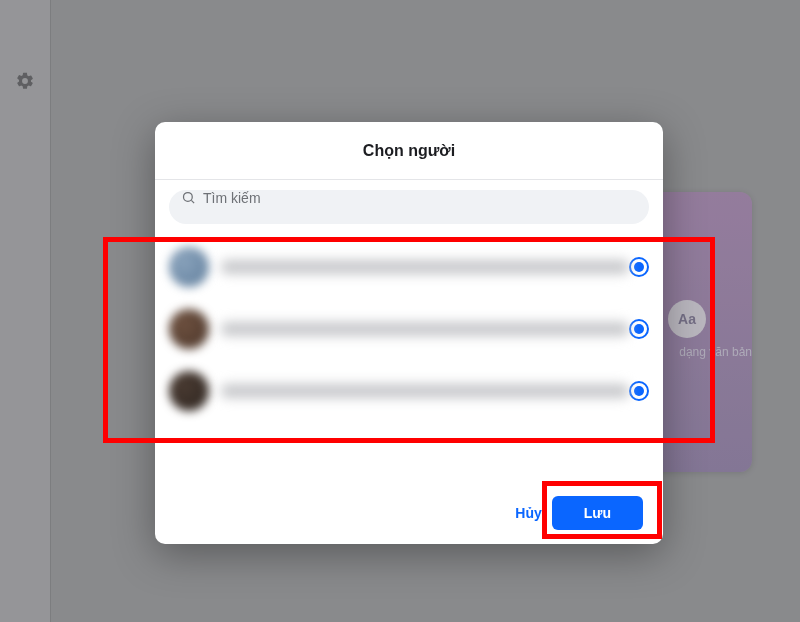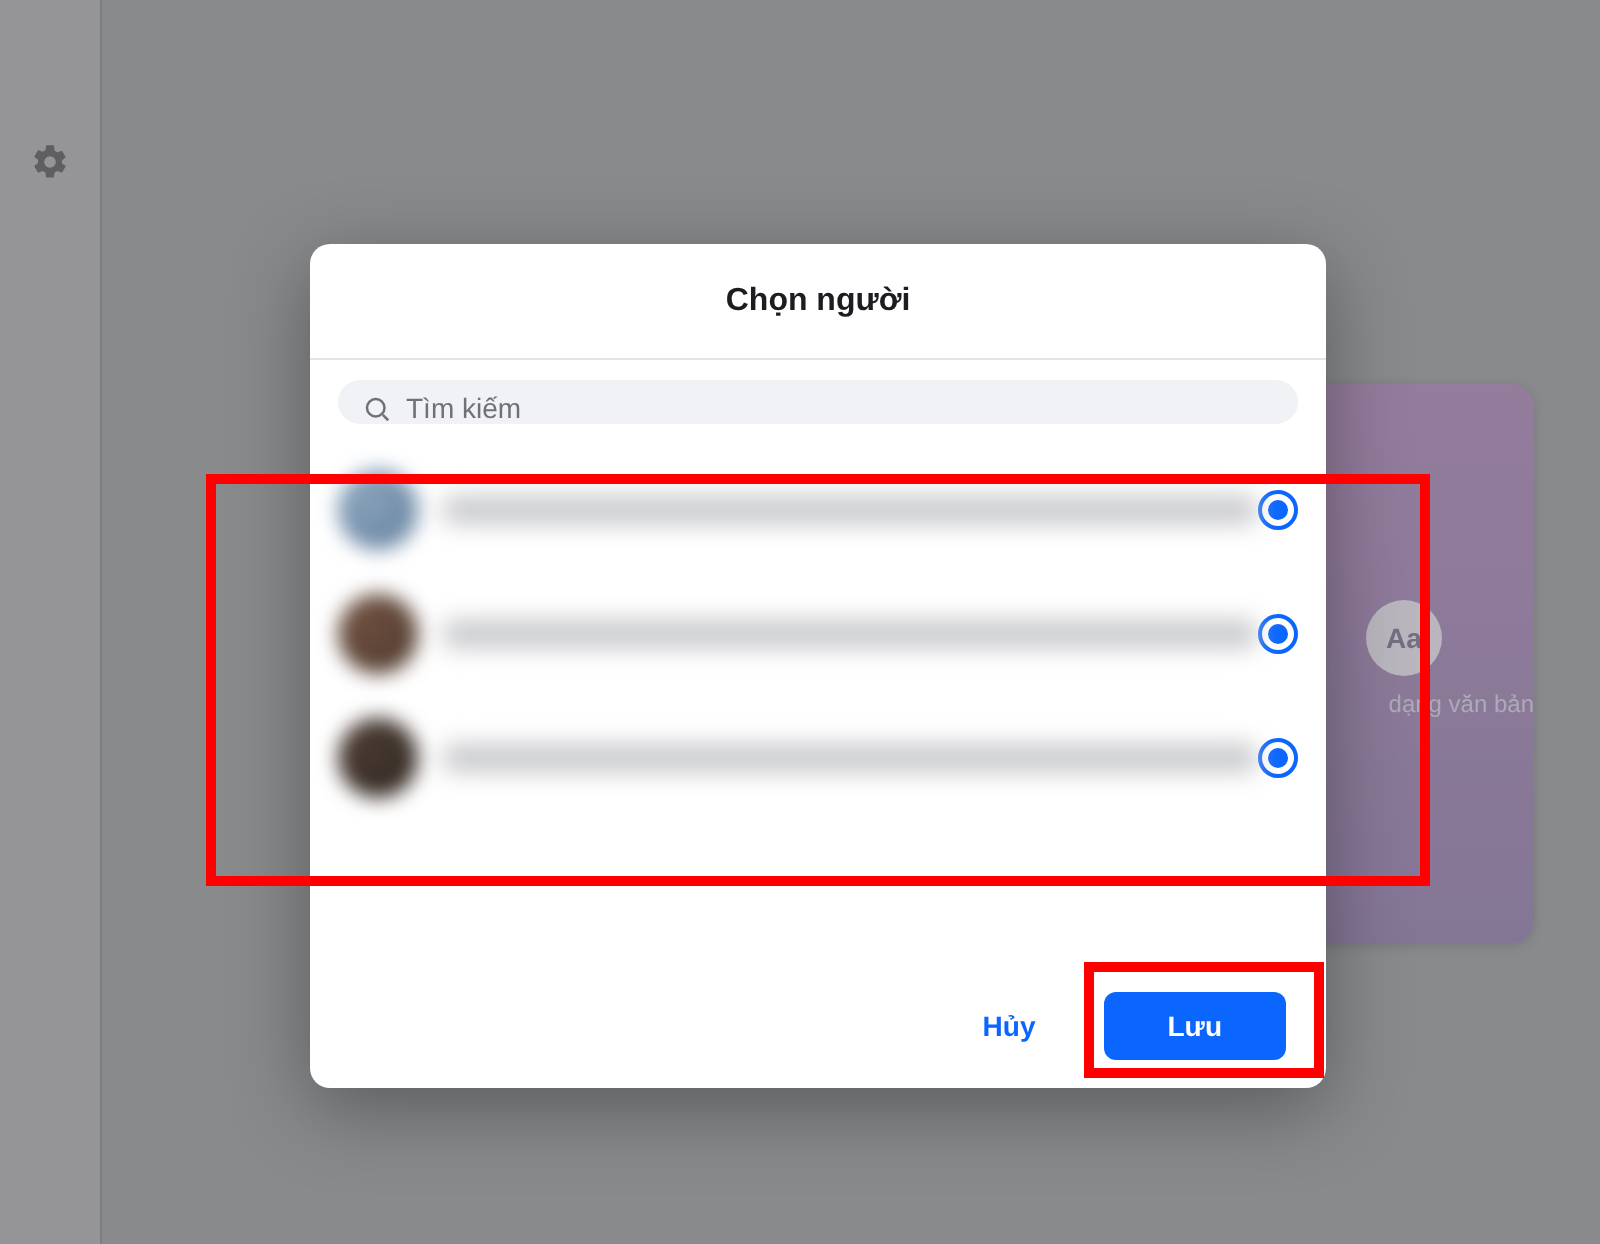--- a/index.html
+++ b/index.html
@@ -34,21 +34,21 @@
     .vline {
       position: absolute;
       left: 50px;
       top: 0;
       width: 1px;
       height: 100%;
       background: #959698;
     }
     .bg-card {
       position: absolute;
-      right: 33px;
+      right: 48px;
       top: 192px;
       width: 130px;
       height: 280px;
       border-radius: 12px;
       background: linear-gradient(180deg, #b695c0 0%, #9f8db6 100%);
       box-shadow: 0 1px 6px rgba(0,0,0,0.15);
       color: #d9d4e6;
       font-size: 12px;
     }
     .bg-card .aa-circle {
@@ -100,23 +100,23 @@
       font-weight: 700;
       font-size: 16px;
       color: #1c1d21;
     }
     .dlg-search {
       padding: 10px 14px 6px 14px;
     }
     .search-field {
       background: #f0f2f5;
       border-radius: 18px;
-      height: 22px;
-      display: flex;
-      align-items: flex-end;
+      height: 34px;
+      display: flex;
+      align-items: flex-start;
       padding: 0 12px;
       color: #6e7176;
       font-size: 14px;
     }
     .search-field svg { width: 15px; height: 15px; margin-right: 7px; flex-shrink: 0; }
     .search-input {
       border: none;
       outline: none;
       background: transparent;
       font-size: 14px;
@@ -163,21 +163,21 @@
       width: 10px;
       height: 10px;
       border-radius: 50%;
       background: #0a66ff;
     }
     .dlg-footer {
       height: 62px;
       display: flex;
       align-items: center;
       justify-content: flex-end;
-      gap: 28px;
+      gap: 4px;
       padding: 0 20px;
     }
     .btn-cancel {
       color: #0a66ff;
       font-weight: 600;
       font-size: 14px;
       background: none;
       border: none;
       cursor: pointer;
       padding: 8px 6px;

